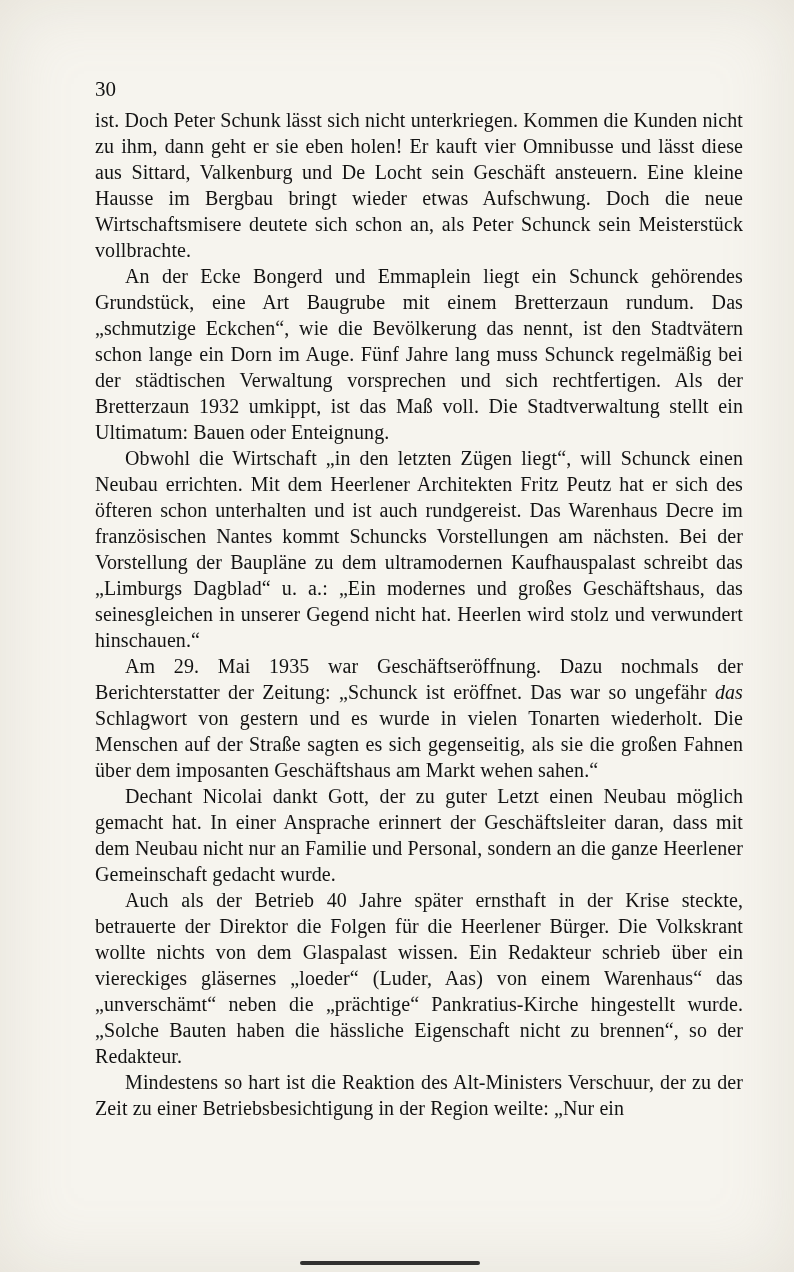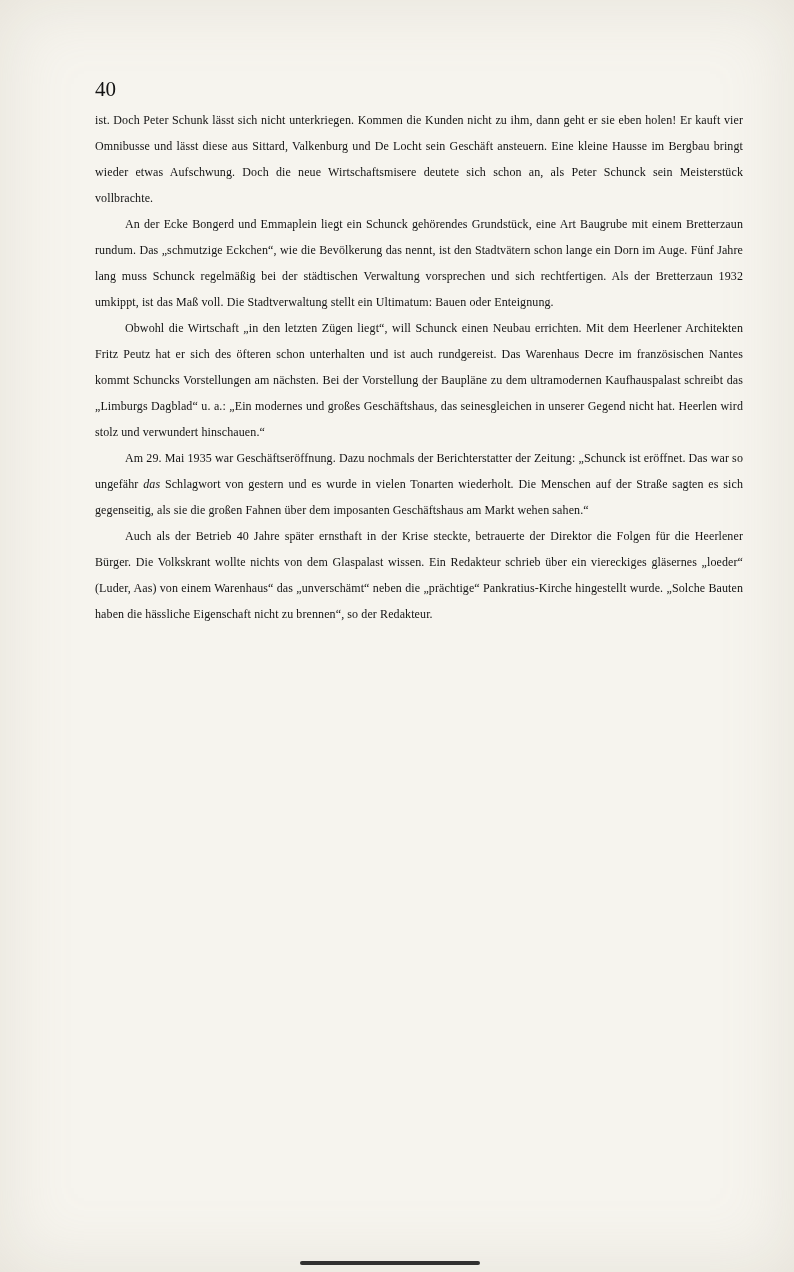--- a/index.html
+++ b/index.html
@@ -24,21 +24,21 @@
     left: 95px;
     top: 76px;
     font-size: 21px;
     line-height: 26px;
   }
   .text-block {
     position: absolute;
     left: 95px;
     top: 107px;
     width: 648px;
-    font-size: 12px;
+    font-size: 20px;
     line-height: 26px;
     text-align: justify;
     letter-spacing: 0.1px;
   }
   .text-block p {
     margin: 0;
     text-indent: 30px;
   }
   .text-block p.no-indent {
     text-indent: 0;
@@ -56,33 +56,35 @@
     background: #1c1c1c;
     border-radius: 2px;
     opacity: 0.9;
   }
 </style>
 </head>
 <body>
 
 <div class="page">
 
-  <div class="page-number">40</div>
+  <div class="page-number">30</div>
 
   <div class="text-block">
 
     <p class="no-indent">ist. Doch Peter Schunk lässt sich nicht unterkriegen. Kommen die Kunden nicht zu ihm, dann geht er sie eben holen! Er kauft vier Omnibusse und lässt diese aus Sittard, Valkenburg und De Locht sein Geschäft ansteuern. Eine kleine Hausse im Bergbau bringt wieder etwas Aufschwung. Doch die neue Wirtschaftsmisere deutete sich schon an, als Peter Schunck sein Meisterstück vollbrachte.</p>
 
     <p>An der Ecke Bongerd und Emmaplein liegt ein Schunck gehörendes Grundstück, eine Art Baugrube mit einem Bretterzaun rundum. Das „schmutzige Eckchen“, wie die Bevölkerung das nennt, ist den Stadtvätern schon lange ein Dorn im Auge. Fünf Jahre lang muss Schunck regelmäßig bei der städtischen Verwaltung vorsprechen und sich rechtfertigen. Als der Bretterzaun 1932 umkippt, ist das Maß voll. Die Stadtverwaltung stellt ein Ultimatum: Bauen oder Enteignung.</p>
 
     <p>Obwohl die Wirtschaft „in den letzten Zügen liegt“, will Schunck einen Neubau errichten. Mit dem Heerlener Architekten Fritz Peutz hat er sich des öfteren schon unterhalten und ist auch rundgereist. Das Warenhaus Decre im französischen Nantes kommt Schuncks Vorstellungen am nächsten. Bei der Vorstellung der Baupläne zu dem ultramodernen Kaufhauspalast schreibt das „Limburgs Dagblad“ u. a.: „Ein modernes und großes Geschäftshaus, das seinesgleichen in unserer Gegend nicht hat. Heerlen wird stolz und verwundert hinschauen.“</p>
 
     <p><span>Am 29. Mai 1935 war Geschäftseröffnung. Dazu nochmals der Berichterstatter der Zeitung: „Schunck ist eröffnet. Das war so ungefähr </span><span class="italic">das</span><span> Schlagwort von gestern und es wurde in vielen Tonarten wiederholt. Die Menschen auf der Straße sagten es sich gegenseitig, als sie die großen Fahnen über dem imposanten Geschäftshaus am Markt wehen sahen.“</span></p>
 
+    <p>Dechant Nicolai dankt Gott, der zu guter Letzt einen Neubau möglich gemacht hat. In einer Ansprache erinnert der Geschäftsleiter daran, dass mit dem Neubau nicht nur an Familie und Personal, sondern an die ganze Heerlener Gemeinschaft gedacht wurde.</p>
 
     <p>Auch als der Betrieb 40 Jahre später ernsthaft in der Krise steckte, betrauerte der Direktor die Folgen für die Heerlener Bürger. Die Volkskrant wollte nichts von dem Glaspalast wissen. Ein Redakteur schrieb über ein viereckiges gläsernes „loeder“ (Luder, Aas) von einem Warenhaus“ das „unverschämt“ neben die „prächtige“ Pankratius-Kirche hingestellt wurde. „Solche Bauten haben die hässliche Eigenschaft nicht zu brennen“, so der Redakteur.</p>
 
+    <p>Mindestens so hart ist die Reaktion des Alt-Ministers Verschuur, der zu der Zeit zu einer Betriebsbesichtigung in der Region weilte: „Nur ein</p>
 
   </div>
 
   <div class="scan-artifact"></div>
 
 </div>
 
 </body></html>

